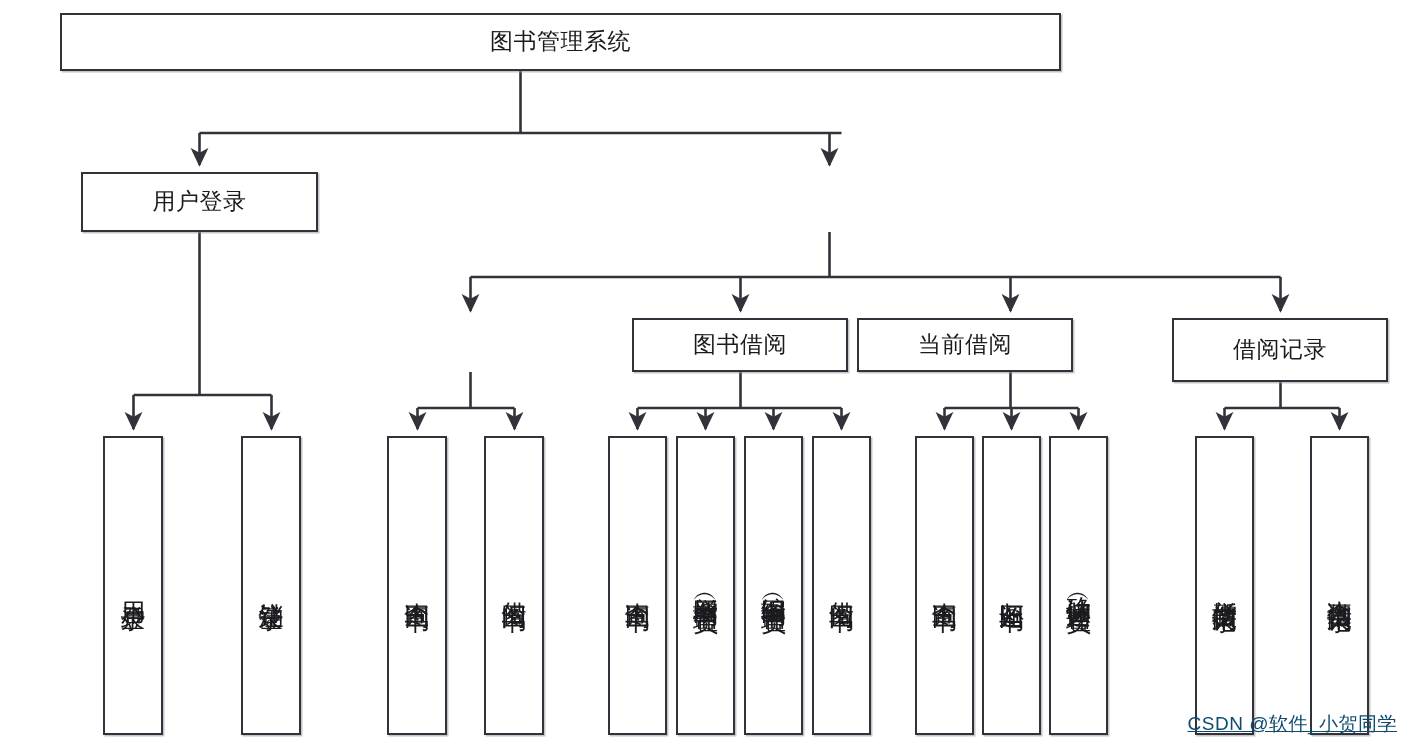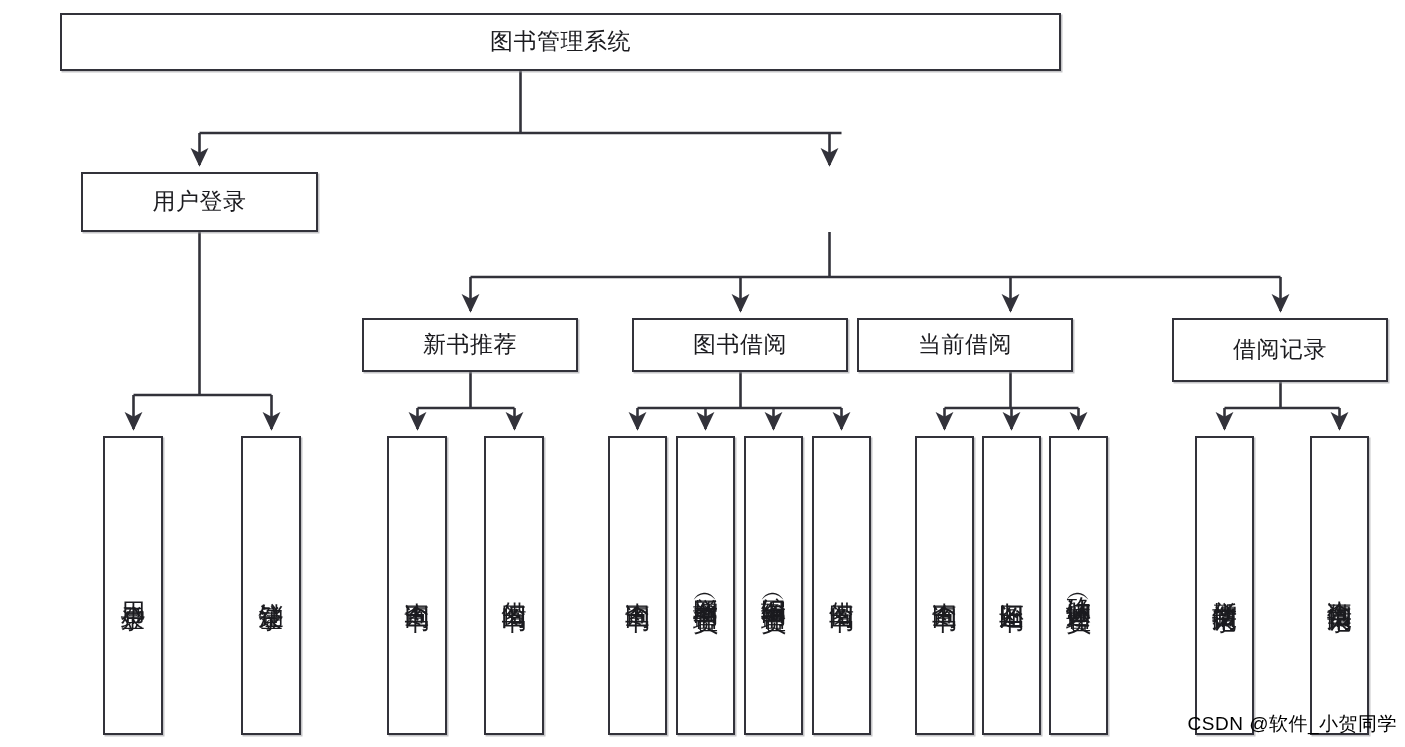--- a/index.html
+++ b/index.html
@@ -54,25 +54,26 @@
   }
   .node.vert .lbl {
     writing-mode: vertical-rl;
     text-orientation: upright;
     font-size: 25px;
     letter-spacing: 2px;
     line-height: 1;
   }
   .watermark {
     position: absolute;
-    color: #000000;
+    color: #0c4a6e;
     font-size: 19px;
     white-space: nowrap;
     letter-spacing: 0.5px;
     user-select: none;
+    text-decoration: underline;
   }
 </style>
 </head>
 <body>
 
 <div id="canvas">
 
   <svg class="wires" viewBox="0 0 1405 747" xmlns="http://www.w3.org/2000/svg">
     <defs>
       <marker id="arrow" viewBox="0 0 12 12" refX="10.5" refY="6" markerWidth="7.5" markerHeight="7.5" orient="auto-start-reverse">
@@ -124,23 +125,20 @@
   </svg>
 
   <div class="node horiz" id="n-root" style="left: 20px; top: 13px; width: 1001px; height: 58px; margin-left: 40px;">
     <span class="lbl">图书管理系统</span>
   </div>
 
   <div class="node horiz" id="n-l2-0" style="left: 81px; top: 172px; width: 237px; height: 60px;">
     <span class="lbl">用户登录</span>
   </div>
 
-  <div class="node horiz" id="n-l3-0" style="left: 362px; top: 318px; width: 216px; height: 54px;">
-    <span class="lbl">新书推荐</span>
-  </div>
   <div class="node horiz" id="n-l3-1" style="left: 632px; top: 318px; width: 216px; height: 54px;">
     <span class="lbl">图书借阅</span>
   </div>
   <div class="node horiz" id="n-l3-2" style="left: 857px; top: 318px; width: 216px; height: 54px;">
     <span class="lbl">当前借阅</span>
   </div>
   <div class="node horiz" id="n-l3-3" style="left: 1172px; top: 318px; width: 216px; height: 64px;">
     <span class="lbl">借阅记录</span>
   </div>
 

